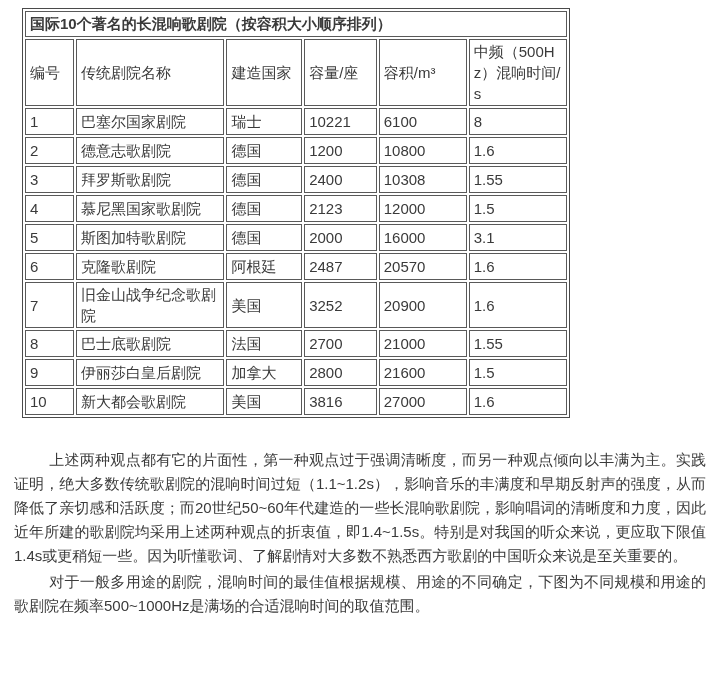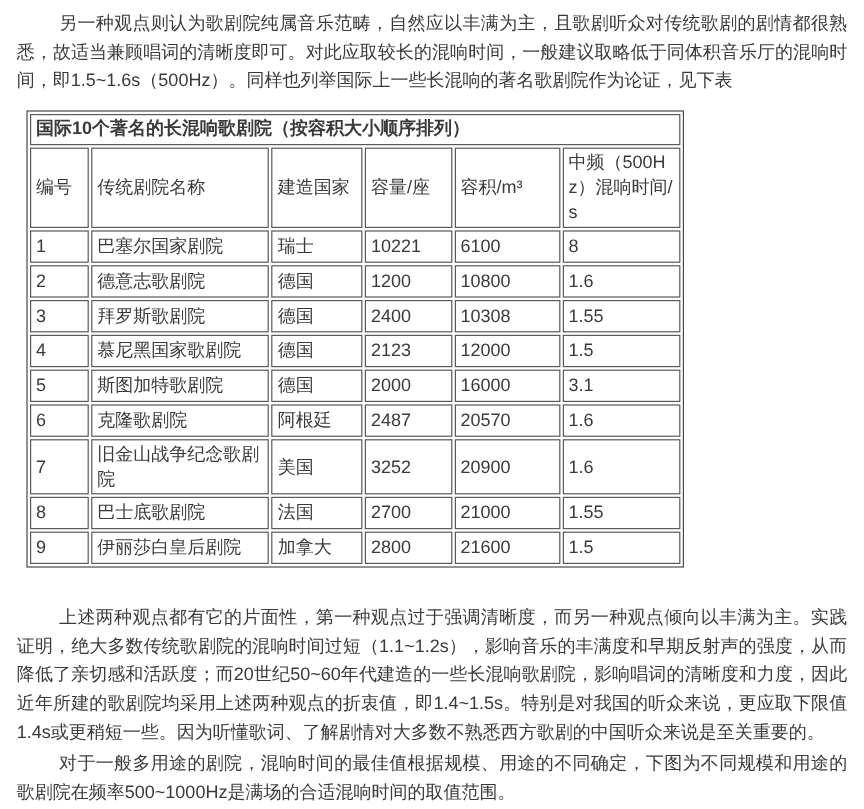--- a/index.html
+++ b/index.html
@@ -56,21 +56,20 @@
     line-height: 22px;
   }
   tr.header-row td { height: 42px; }
   tr.data-row td  { height: 23px; }
 </style>
 </head>
 <body>
 
 <div class="page">
 
-  <p class="para para-1">另一种观点则认为歌剧院纯属音乐范畴，自然应以丰满为主，且歌剧听众对传统歌剧的剧情都很熟悉，故适当兼顾唱词的清晰度即可。对此应取较长的混响时间，一般建议取略低于同体积音乐厅的混响时间，即1.5~1.6s（500Hz）。同样也列举国际上一些长混响的著名歌剧院作为论证，见下表</p>
 
   <table class="data-table">
     <colgroup>
       <col style="width:48px">
       <col style="width:145px">
       <col style="width:74px">
       <col style="width:71px">
       <col style="width:86px">
       <col style="width:96px">
     </colgroup>
@@ -151,20 +150,28 @@
           <td>1.55</td>
         </tr>
         <tr class="data-row">
           <td>9</td>
           <td>伊丽莎白皇后剧院</td>
           <td>加拿大</td>
           <td>2800</td>
           <td>21600</td>
           <td>1.5</td>
         </tr>
+        <tr class="data-row">
+          <td>10</td>
+          <td>新大都会歌剧院</td>
+          <td>美国</td>
+          <td>3816</td>
+          <td>27000</td>
+          <td>1.6</td>
+        </tr>
       </tbody>
   </table>
 
   <p class="para para-2">上述两种观点都有它的片面性，第一种观点过于强调清晰度，而另一种观点倾向以丰满为主。实践证明，绝大多数传统歌剧院的混响时间过短（1.1~1.2s），影响音乐的丰满度和早期反射声的强度，从而降低了亲切感和活跃度；而20世纪50~60年代建造的一些长混响歌剧院，影响唱词的清晰度和力度，因此近年所建的歌剧院均采用上述两种观点的折衷值，即1.4~1.5s。特别是对我国的听众来说，更应取下限值1.4s或更稍短一些。因为听懂歌词、了解剧情对大多数不熟悉西方歌剧的中国听众来说是至关重要的。</p>
 
   <p class="para para-3">对于一般多用途的剧院，混响时间的最佳值根据规模、用途的不同确定，下图为不同规模和用途的歌剧院在频率500~1000Hz是满场的合适混响时间的取值范围。</p>
 
 </div>
 
 </body></html>

